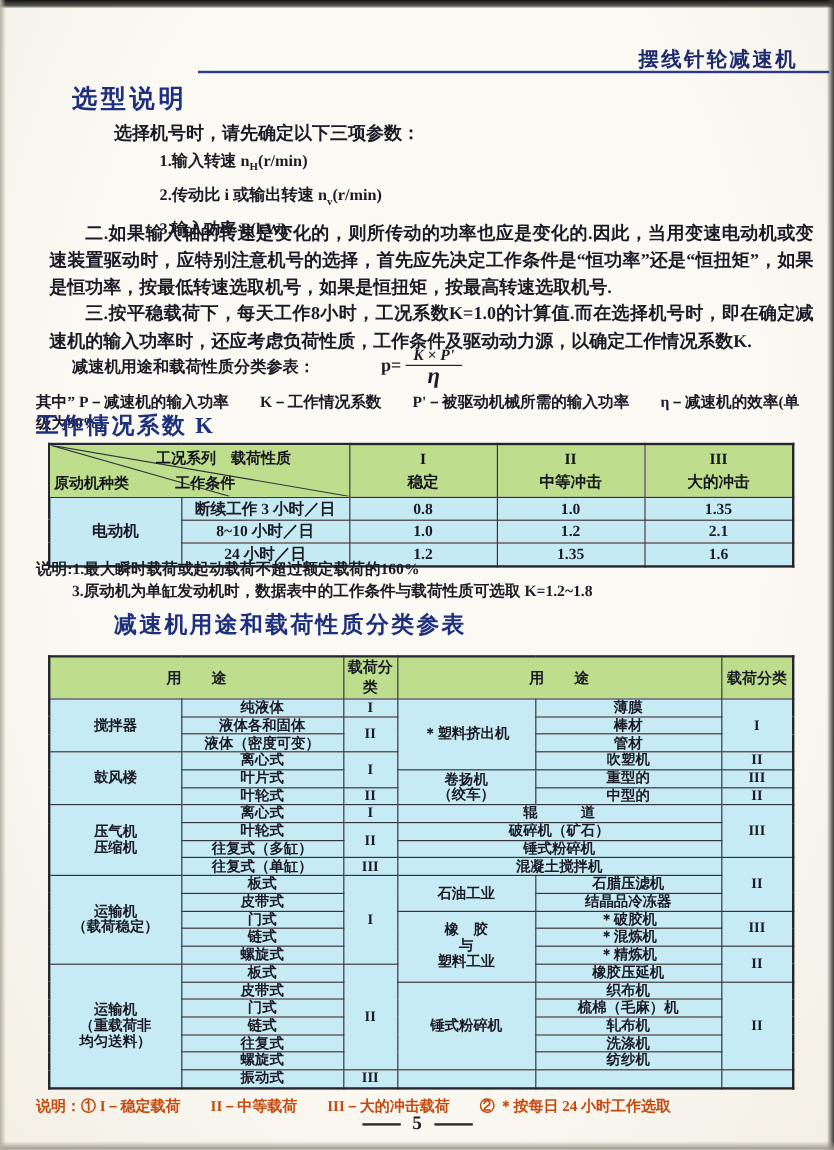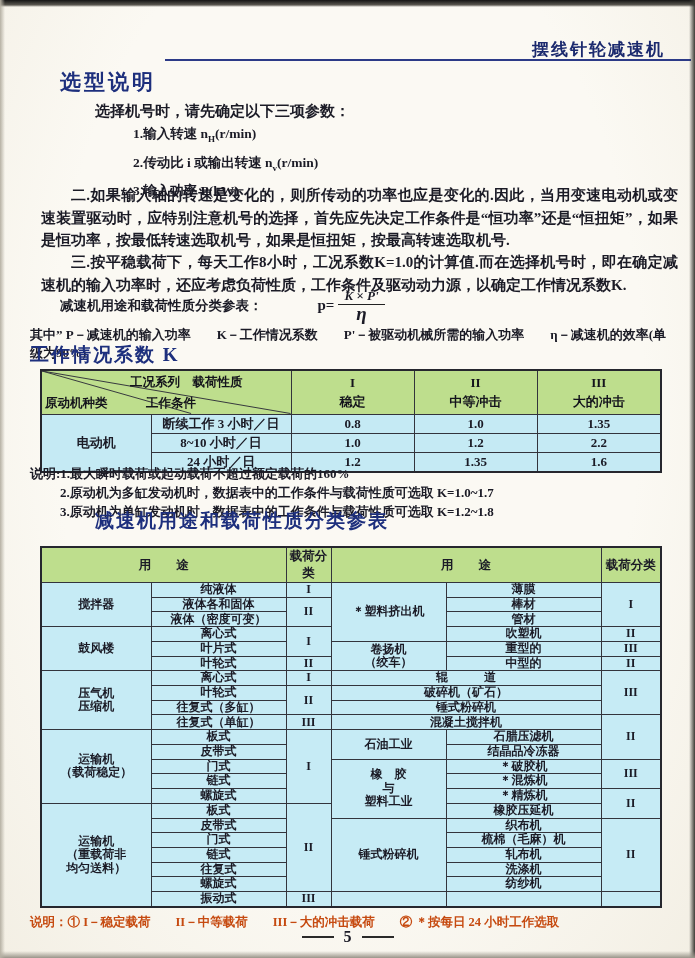--- a/index.html
+++ b/index.html
@@ -173,34 +173,33 @@
       <td rowspan="3">电动机</td>
       <td>断续工作 3 小时／日</td>
       <td>0.8</td>
       <td>1.0</td>
       <td>1.35</td>
     </tr>
     <tr>
       <td>8~10 小时／日</td>
       <td>1.0</td>
       <td>1.2</td>
-      <td>2.2</td>
+      <td>2.1</td>
     </tr>
     <tr>
       <td>24 小时／日</td>
       <td>1.2</td>
       <td>1.35</td>
       <td>1.6</td>
     </tr>
   </tbody>
     </table>
 
   <div class="k-notes">
     <div class="nline">说明:1.最大瞬时载荷或起动载荷不超过额定载荷的160%</div>
-    <div class="nline indent">2.原动机为多缸发动机时，数据表中的工作条件与载荷性质可选取 K=1.0~1.7</div>
     <div class="nline indent">3.原动机为单缸发动机时，数据表中的工作条件与载荷性质可选取 K=1.2~1.8</div>
   </div>
 
   <div class="h2-usage">减速机用途和载荷性质分类参表</div>
 
   <table class="u-table">
     <colgroup>
         <col style="width:110px">
         <col style="width:135px">
         <col style="width:45px">

